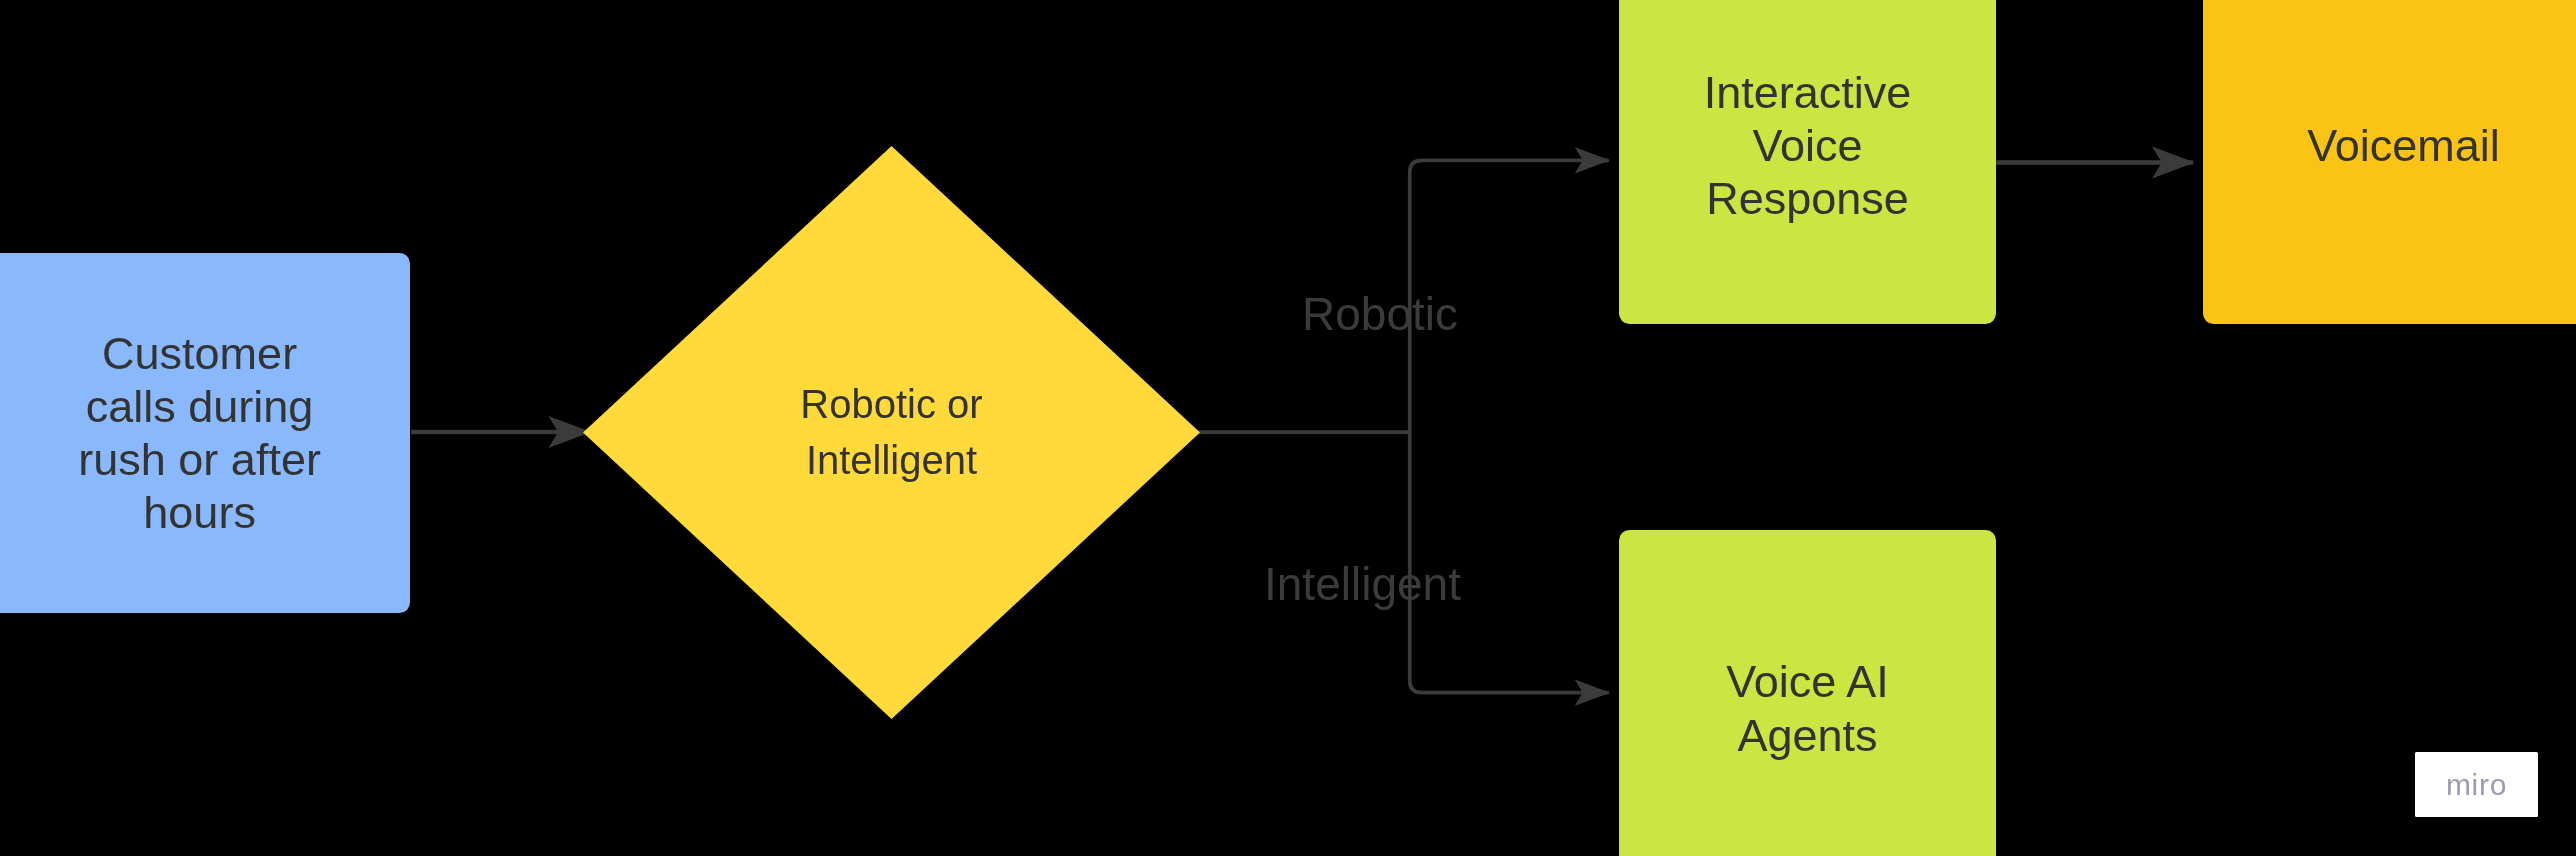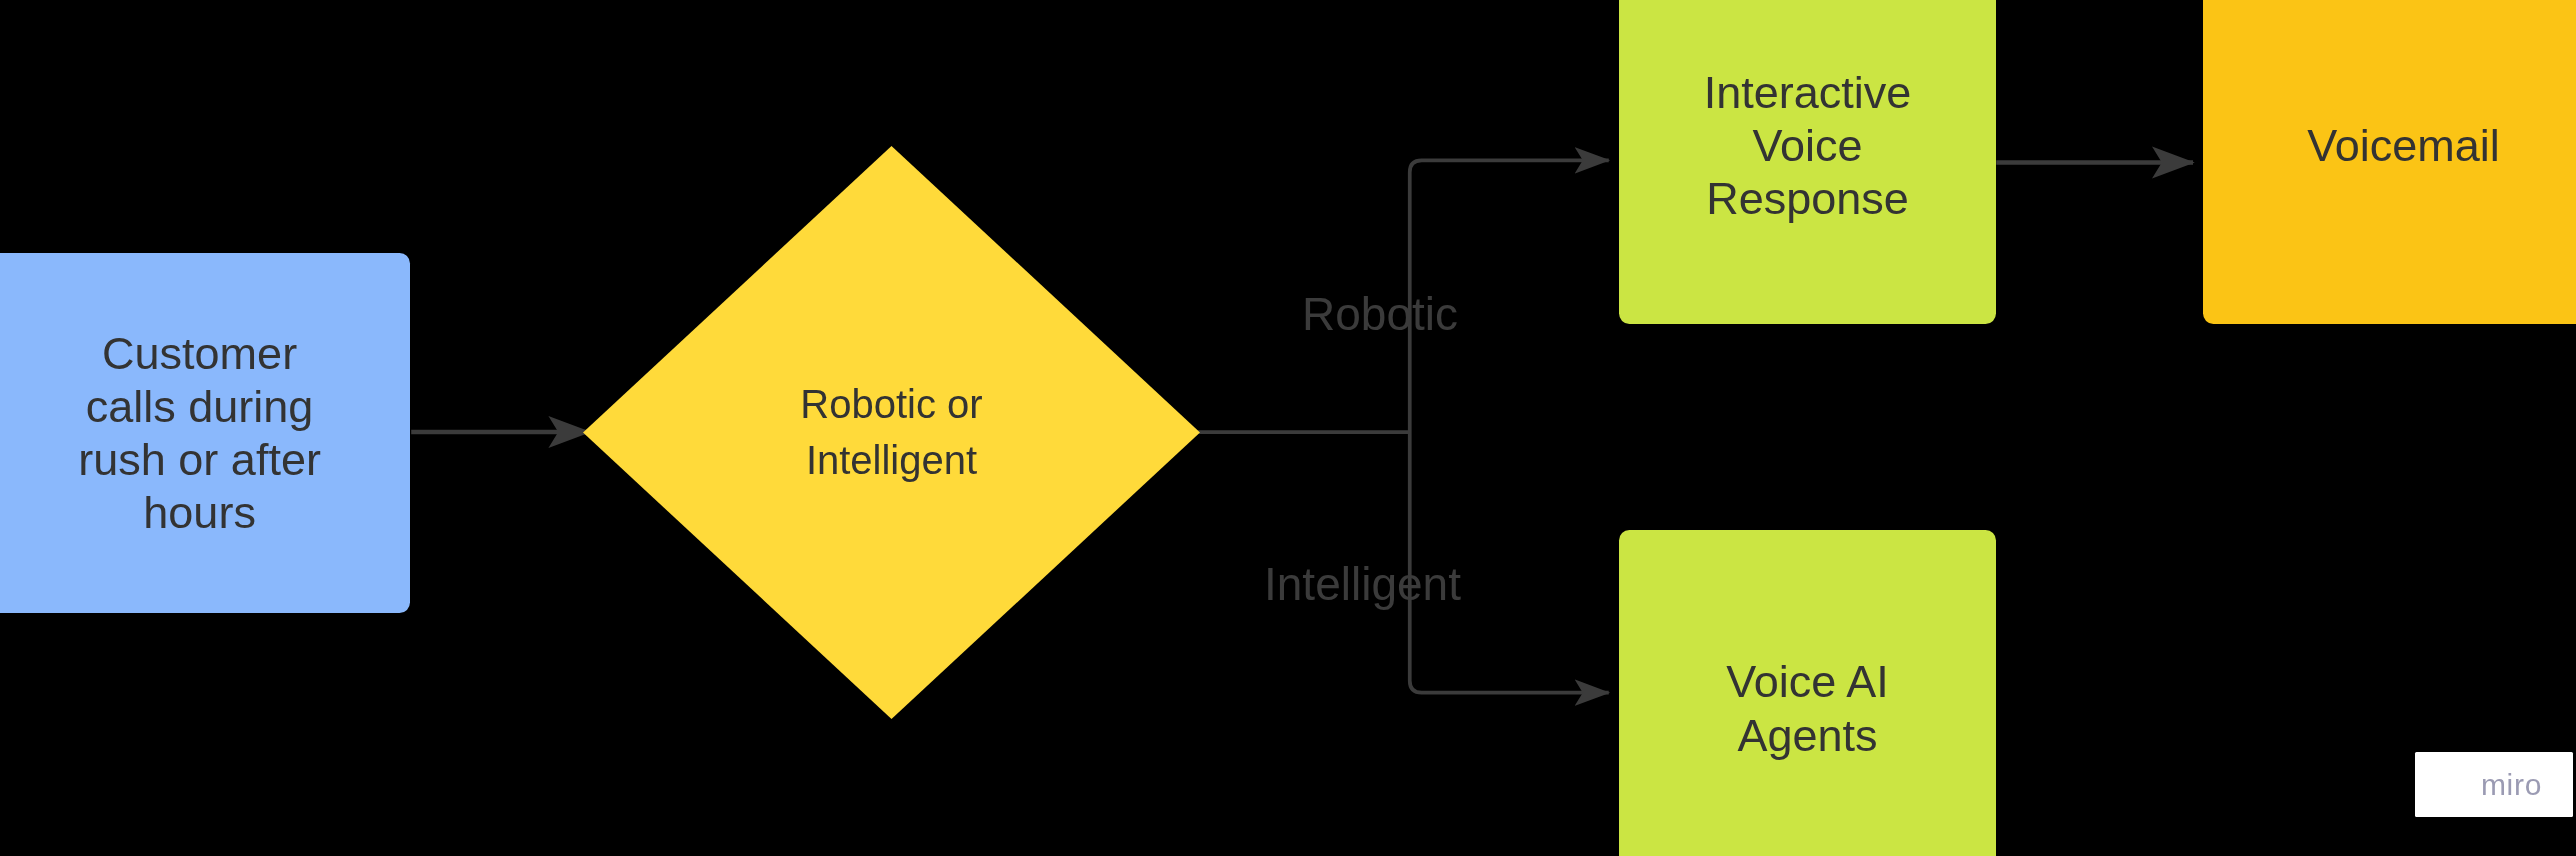--- a/index.html
+++ b/index.html
@@ -118,21 +118,20 @@
     position: absolute;
     left: 2415px;
     top: 752px;
     width: 123px;
     height: 65px;
     background: #FFFFFF;
     display: flex;
     align-items: center;
     justify-content: center;
     border-radius: 1.5px;
-    padding-left: 35px;
   }
   #miro-watermark span {
     color: #9B9BB3;
     font-size: 30px;
     letter-spacing: 0.7px;
     font-weight: 400;
   }
 </style>
 </head>
 <body>

